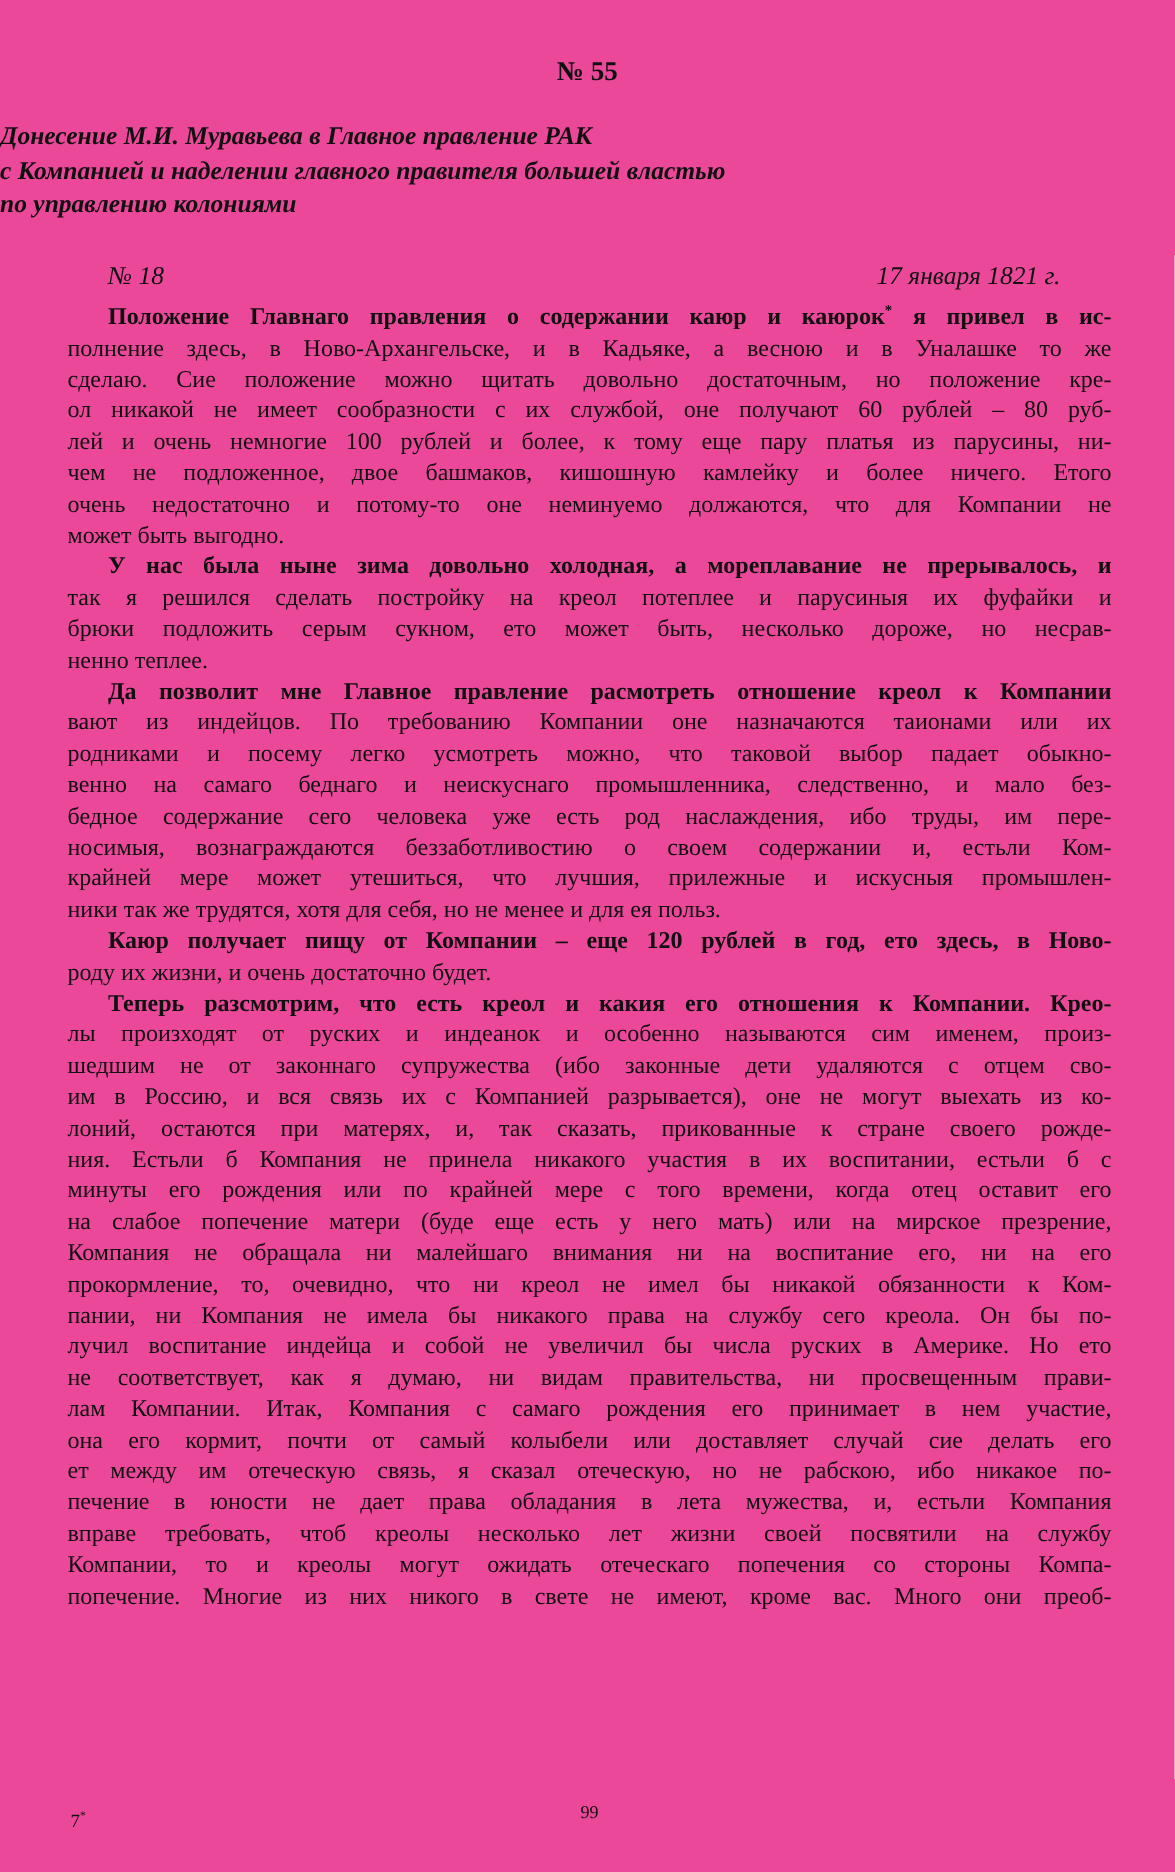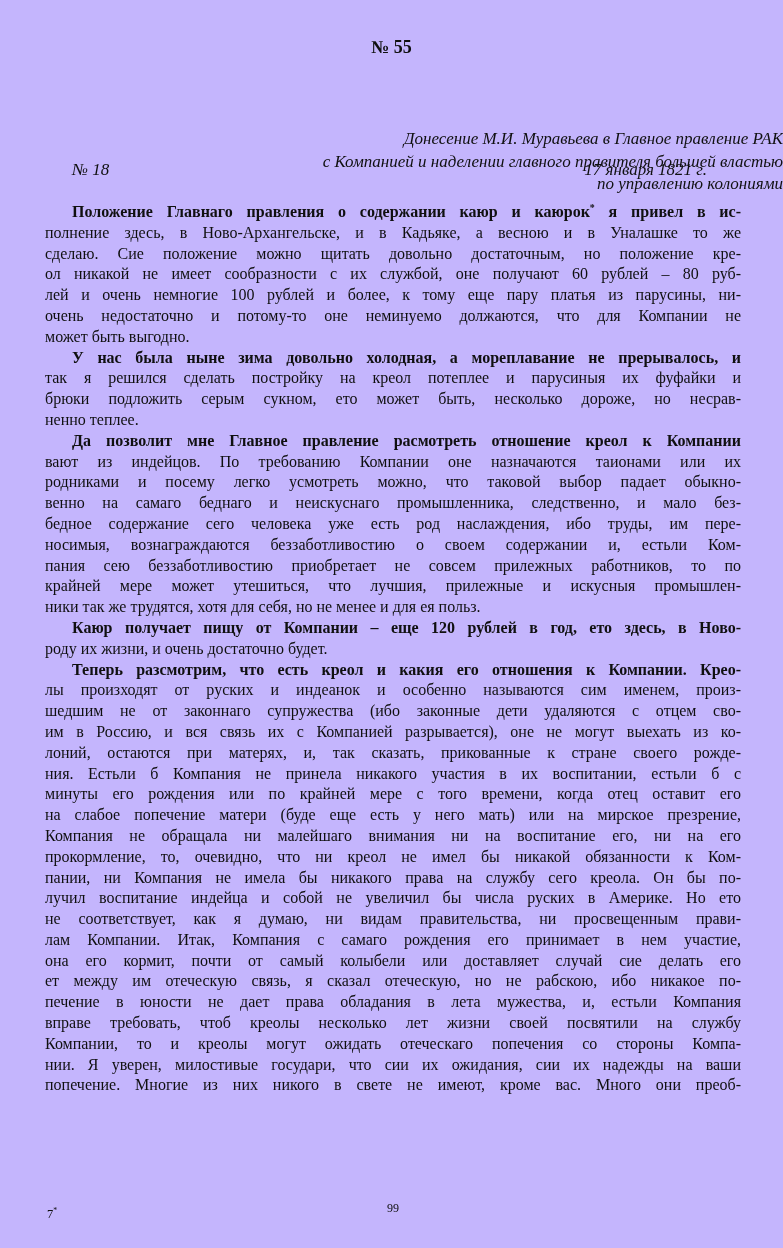--- a/index.html
+++ b/index.html
@@ -1,35 +1,35 @@
 <!DOCTYPE html>
 <html lang="ru"><head>
 <meta charset="utf-8">
 <style>
   html,body{margin:0;padding:0;background:#e8e8e6;}
   .page{
     position:relative;
     width:783px;height:1248px;
     margin:0 auto;
-    background:#c4b5fd;
+    background:#ec4899;
     font-family:"Liberation Serif","DejaVu Serif",serif;
     color:#101010;
     overflow:hidden;
   }
   .doc-number{
     position:absolute;top:37px;left:0;right:0;
     text-align:center;font-weight:bold;font-size:18px;
   }
   .title{
     position:absolute;top:80px;left:0;right:0;
-    text-align:right;font-style:italic;font-weight:normal;
-    font-size:17px;line-height:22.5px;margin-top:48px;
+    text-align:left;font-style:italic;font-weight:bold;
+    font-size:17px;line-height:22.5px;
   }
   .meta-row{
-    position:absolute;top:160px;left:72px;right:76px;
+    position:absolute;top:174px;left:72px;right:76px;
     display:flex;justify-content:space-between;
     font-style:italic;font-size:17px;
   }
   .doc-body{
     position:absolute;top:202px;left:45px;width:696px;
     font-size:16px;line-height:20.8px;
   }
   .line{
     text-align:justify;
     text-align-last:justify;
@@ -65,37 +65,37 @@
     <span>17 января 1821 г.</span>
   </div>
 
   <div class="doc-body">
       <div class="para">
         <div class="line indent">Положение Главнаго правления о содержании каюр и каюрок<sup>*</sup> я привел в ис-</div>
         <div class="line">полнение здесь, в Ново-Архангельске, и в Кадьяке, а весною и в Уналашке то же</div>
         <div class="line">сделаю. Сие положение можно щитать довольно достаточным, но положение кре-</div>
         <div class="line">ол никакой не имеет сообразности с их службой, оне получают 60 рублей – 80 руб-</div>
         <div class="line">лей и очень немногие 100 рублей и более, к тому еще пару платья из парусины, ни-</div>
+        <div class="line">чем не подложенное, двое башмаков, кишошную камлейку и более ничего. Етого</div>
         <div class="line">очень недостаточно и потому-то оне неминуемо должаются, что для Компании не</div>
         <div class="line last">может быть выгодно.</div>
       </div>
       <div class="para">
         <div class="line indent">У нас была ныне зима довольно холодная, а мореплавание не прерывалось, и</div>
         <div class="line">так я решился сделать постройку на креол потеплее и парусиныя их фуфайки и</div>
         <div class="line">брюки подложить серым сукном, ето может быть, несколько дороже, но несрав-</div>
         <div class="line last">ненно теплее.</div>
       </div>
       <div class="para">
         <div class="line indent">Да позволит мне Главное правление расмотреть отношение креол к Компании</div>
         <div class="line">вают из индейцов. По требованию Компании оне назначаются таионами или их</div>
         <div class="line">родниками и посему легко усмотреть можно, что таковой выбор падает обыкно-</div>
         <div class="line">венно на самаго беднаго и неискуснаго промышленника, следственно, и мало без-</div>
         <div class="line">бедное содержание сего человека уже есть род наслаждения, ибо труды, им пере-</div>
         <div class="line">носимыя, вознаграждаются беззаботливостию о своем содержании и, естьли Ком-</div>
-        <div class="line">пания сею беззаботливостию приобретает не совсем прилежных работников, то по</div>
         <div class="line">крайней мере может утешиться, что лучшия, прилежные и искусныя промышлен-</div>
         <div class="line last">ники так же трудятся, хотя для себя, но не менее и для ея польз.</div>
       </div>
       <div class="para">
         <div class="line indent">Каюр получает пищу от Компании – еще 120 рублей в год, ето здесь, в Ново-</div>
         <div class="line last">роду их жизни, и очень достаточно будет.</div>
       </div>
       <div class="para">
         <div class="line indent">Теперь разсмотрим, что есть креол и какия его отношения к Компании. Крео-</div>
         <div class="line">лы произходят от руских и индеанок и особенно называются сим именем, произ-</div>
@@ -109,21 +109,20 @@
         <div class="line">прокормление, то, очевидно, что ни креол не имел бы никакой обязанности к Ком-</div>
         <div class="line">пании, ни Компания не имела бы никакого права на службу сего креола. Он бы по-</div>
         <div class="line">лучил воспитание индейца и собой не увеличил бы числа руских в Америке. Но ето</div>
         <div class="line">не соответствует, как я думаю, ни видам правительства, ни просвещенным прави-</div>
         <div class="line">лам Компании. Итак, Компания с самаго рождения его принимает в нем участие,</div>
         <div class="line">она его кормит, почти от самый колыбели или доставляет случай сие делать его</div>
         <div class="line">ет между им отеческую связь, я сказал отеческую, но не рабскою, ибо никакое по-</div>
         <div class="line">печение в юности не дает права обладания в лета мужества, и, естьли Компания</div>
         <div class="line">вправе требовать, чтоб креолы несколько лет жизни своей посвятили на службу</div>
         <div class="line">Компании, то и креолы могут ожидать отеческаго попечения со стороны Компа-</div>
-        <div class="line">нии. Я уверен, милостивые государи, что сии их ожидания, сии их надежды на ваши</div>
         <div class="line">попечение. Многие из них никого в свете не имеют, кроме вас. Много они преоб-</div>
       </div>
     </div>
 
   <div class="page-footer">
     <span class="printer-mark">7<sup>*</sup></span>
     <span class="page-number">99</span>
   </div>
 </div>
 

